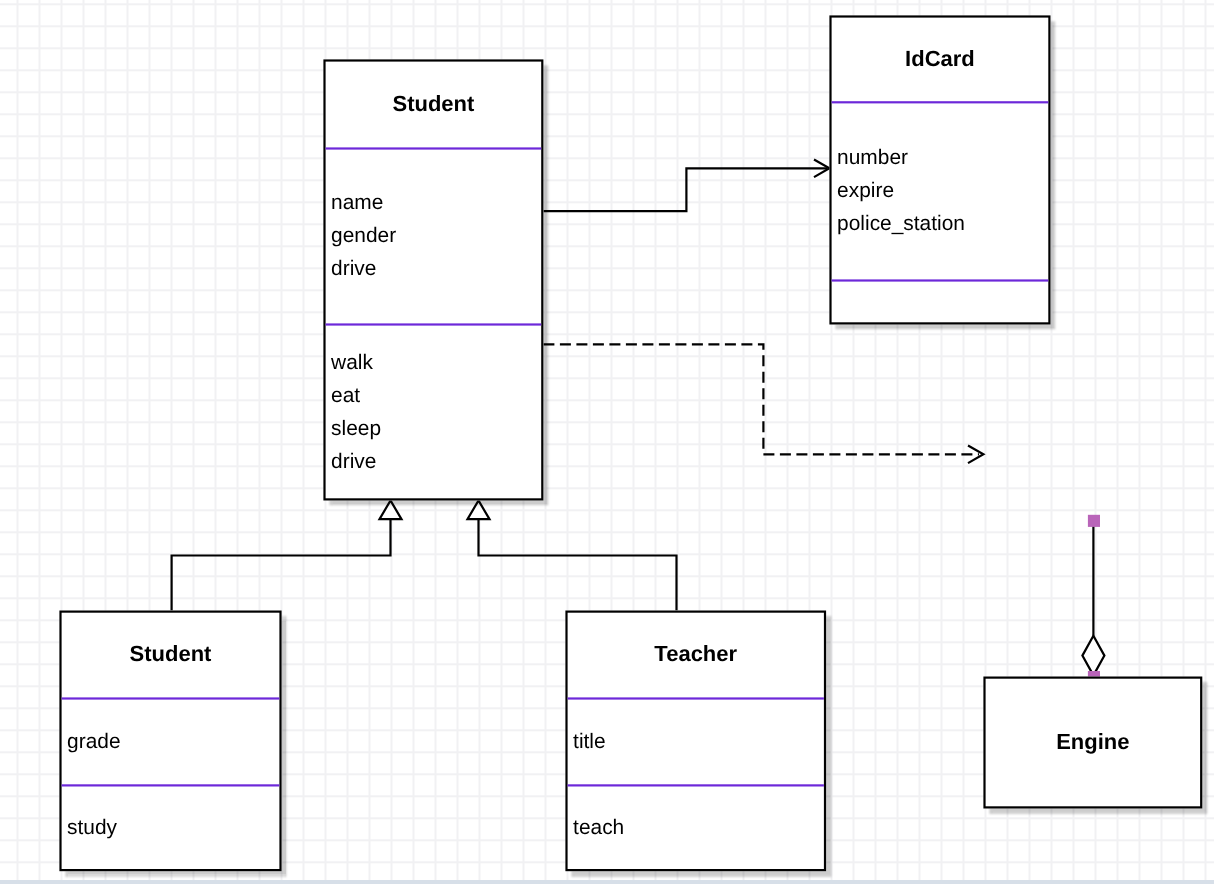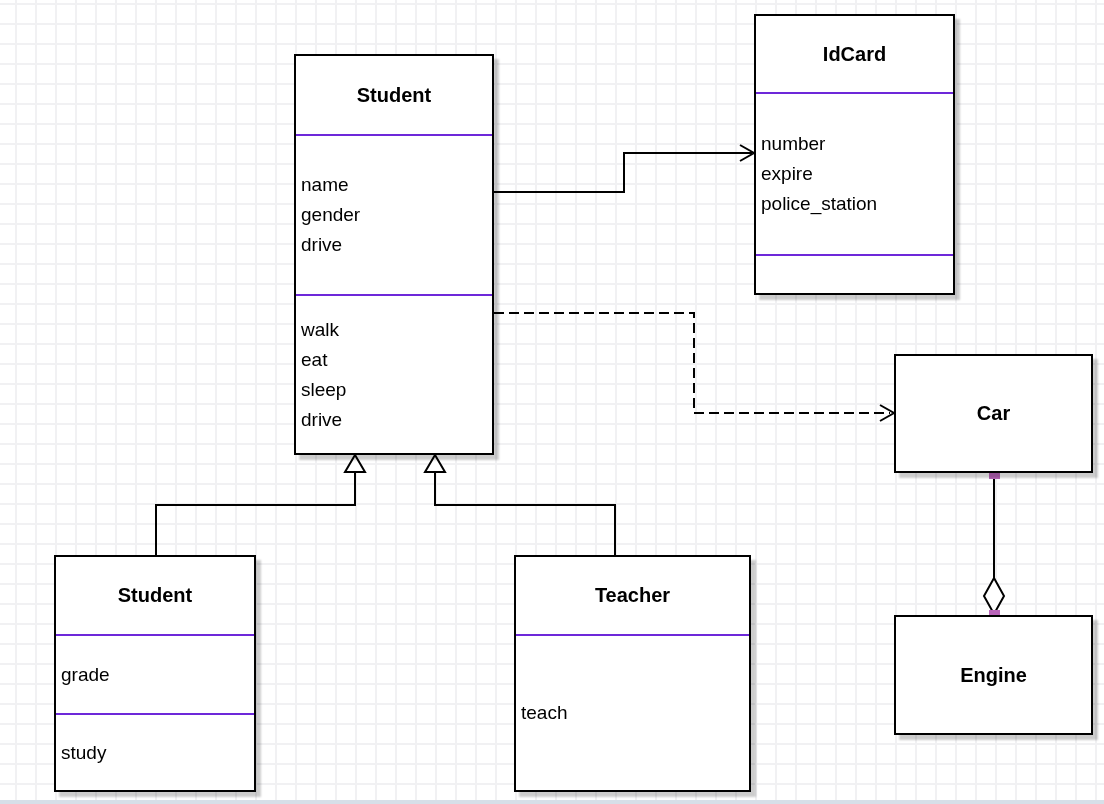--- a/index.html
+++ b/index.html
@@ -125,39 +125,39 @@
   <div class="uml-class" style="left:754px; top:14px; width:201px; height:281px;">
     <div class="cls-title" style="height:76px">IdCard</div>
     <div class="cls-sec" style="height:162px">
       <div class="member">number</div>
       <div class="member">expire</div>
       <div class="member">police_station</div>
     </div>
     <div class="cls-sec grow"></div>
   </div>
 
-  <div class="uml-class" style="left:894px; top:354px; width:199px; height:119px;">
-    <div class="cls-title fill">Car</div>
-  </div>
 
   <div class="uml-class" style="left:894px; top:615px; width:199px; height:120px;justify-content:flex-end;">
     <div class="cls-title fill">Engine</div>
   </div>
 
   <div class="uml-class" style="left:54px; top:555px; width:202px; height:237px;">
     <div class="cls-title" style="height:77px">Student</div>
     <div class="cls-sec" style="height:79px">
       <div class="member">grade</div>
     </div>
     <div class="cls-sec grow">
       <div class="member">study</div>
     </div>
   </div>
 
   <div class="uml-class" style="left:514px; top:555px; width:237px; height:237px;">
     <div class="cls-title" style="height:77px">Teacher</div>
+    <div class="cls-sec" style="height:79px">
+      <div class="member">title</div>
+    </div>
     <div class="cls-sec grow">
       <div class="member">teach</div>
     </div>
   </div>
 
   <div class="bottom-strip"></div>
 </div>
 
 </body></html>

